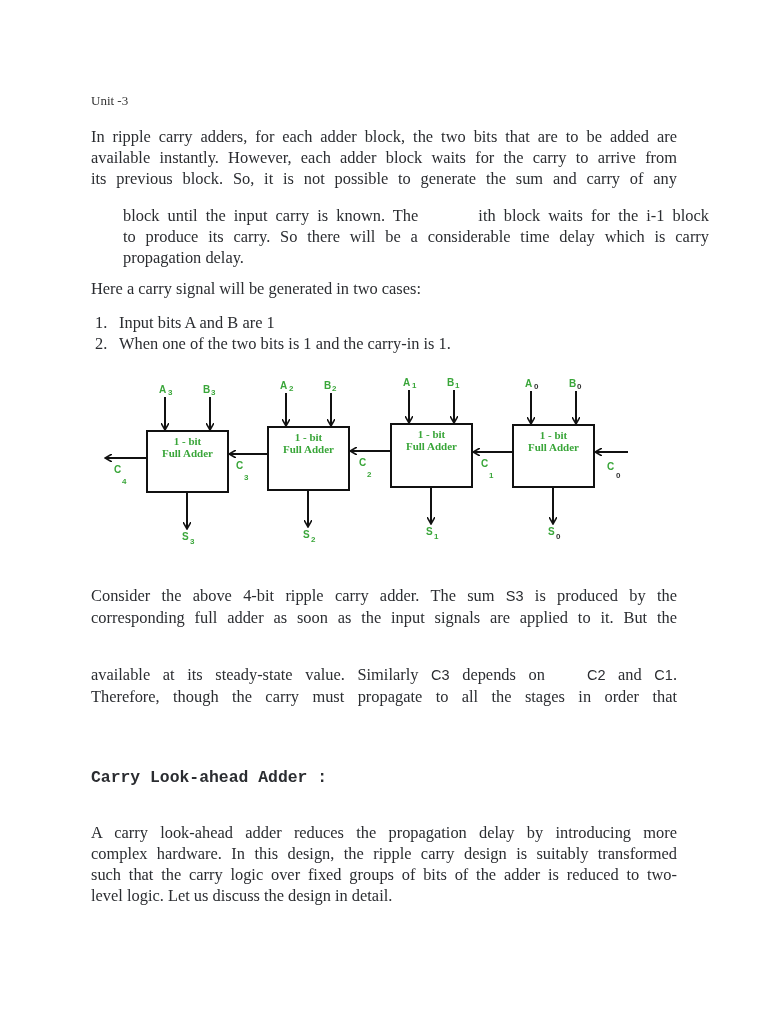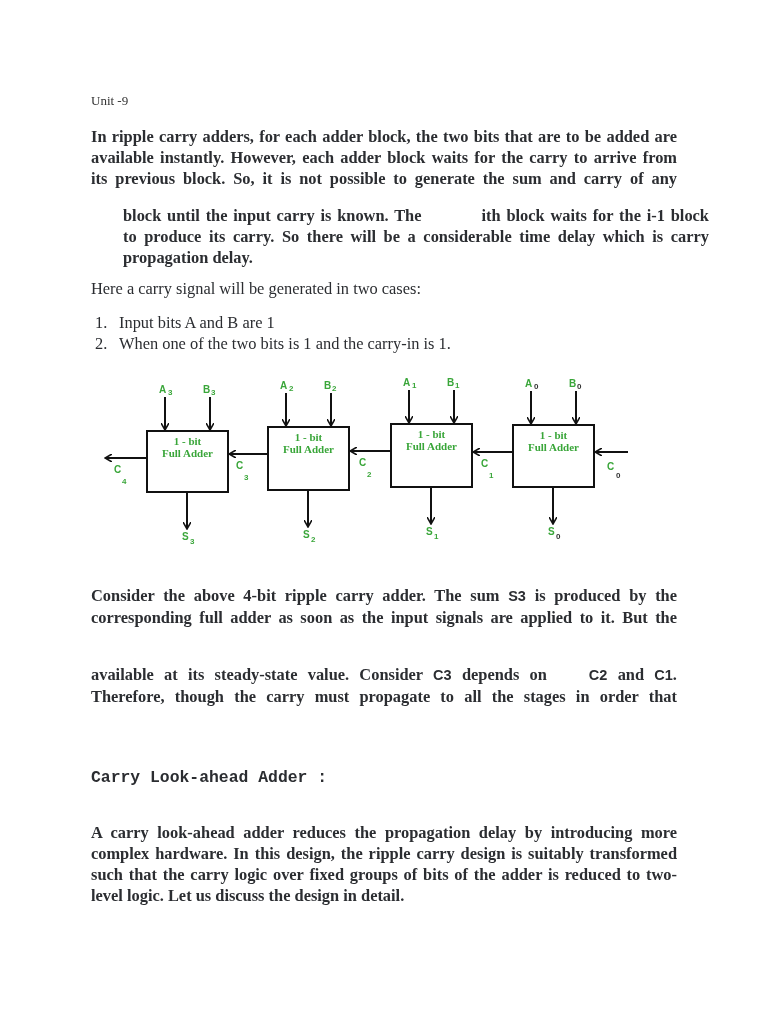--- a/index.html
+++ b/index.html
@@ -2,39 +2,39 @@
 <html><head>
   <meta charset="utf-8">
   <style>
     html, body { margin: 0; padding: 0; background: #ffffff; }
     body { width: 768px; height: 1024px; position: relative; overflow: hidden;
            font-family: "Liberation Serif", serif; color: #222428; }
     .page { position: absolute; left: 0; top: 0; width: 768px; height: 1024px; }
     .unit { position: absolute; left: 91px; top: 93px; font-size: 13px; color: #333; }
     .para { position: absolute; left: 91px; width: 586px; font-size: 16.4px; line-height: 21px;
             text-align: justify; text-align-last: left; color: #2b2d31; }
-    .line { display: block; text-align: justify; text-align-last: justify; white-space: nowrap; font-weight: bold; }
+    .line { display: block; text-align: justify; text-align-last: justify; white-space: nowrap; }
     .line.last { text-align-last: left; }
     .mono { font-family: "Liberation Sans", sans-serif; font-size: 14.5px; }
     .gap { display: inline-block; width: 60px; }
     .gap2 { display: inline-block; width: 42px; }
     ol { position: absolute; left: 91px; top: 308px; margin: 4px; padding: 0; list-style: none;
          font-size: 16.4px; line-height: 21px; color: #2b2d31; }
     ol li { display: block; }
     ol li .num { display: inline-block; width: 24px; }
     h3 { position: absolute; left: 91px; top: 768px; margin: 0; font-size: 16.4px; font-weight: bold; color: #2b2d31; font-family: Liberation Mono, monospace; }
     svg { position: absolute; left: 0; top: 0; }
     .box-text { font-family: "Liberation Serif", serif; fill: #3aa63a; font-weight: bold; font-size: 11px; }
   </style>
 </head>
 <body>
 
 <div class="page">
 
-  <div class="unit">Unit -9</div>
+  <div class="unit">Unit -3</div>
 
   <div class="para" style="top:126px;">
     <span class="line">In ripple carry adders, for each adder block, the two bits that are to be added are</span>
     <span class="line">available instantly. However, each adder block waits for the carry to arrive from</span>
     <span class="line">its previous block. So, it is not possible to generate the sum and carry of any</span>
   </div>
 
   <div class="para" style="top:205px;margin-left:32px;">
     <span class="line"><span>block until the input carry is known. The</span><span class="gap"></span><span>ith block waits for the i-1 block</span></span>
     <span class="line">to produce its carry. So there will be a considerable time delay which is carry</span>
@@ -120,21 +120,21 @@
         <text x="616" y="478" font-family="Liberation Sans, sans-serif" font-size="8" font-weight="bold" fill="#333">0</text>
       </g>
   </svg>
 
   <div class="para" style="top:585px;">
     <span class="line"><span>Consider the above 4-bit ripple carry adder. The sum</span> <span class="mono">S3</span> <span>is produced by the</span></span>
     <span class="line">corresponding full adder as soon as the input signals are applied to it. But the</span>
   </div>
 
   <div class="para" style="top:664px;">
-    <span class="line"><span>available at its steady-state value. Consider</span> <span class="mono">C3</span> <span>depends on</span><span class="gap2"></span><span class="mono">C2</span> <span>and</span> <span class="mono">C1</span><span>.</span></span>
+    <span class="line"><span>available at its steady-state value. Similarly</span> <span class="mono">C3</span> <span>depends on</span><span class="gap2"></span><span class="mono">C2</span> <span>and</span> <span class="mono">C1</span><span>.</span></span>
     <span class="line">Therefore, though the carry must propagate to all the stages in order that</span>
   </div>
 
   <h3>Carry Look-ahead Adder :</h3>
 
   <div class="para" style="top:822px;">
     <span class="line">A carry look-ahead adder reduces the propagation delay by introducing more</span>
     <span class="line">complex hardware. In this design, the ripple carry design is suitably transformed</span>
     <span class="line">such that the carry logic over fixed groups of bits of the adder is reduced to two-</span>
     <span class="line last">level logic. Let us discuss the design in detail.</span>

